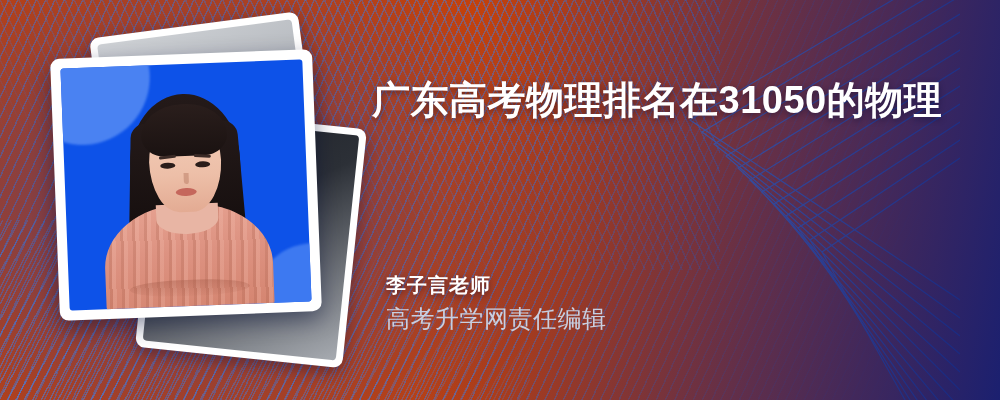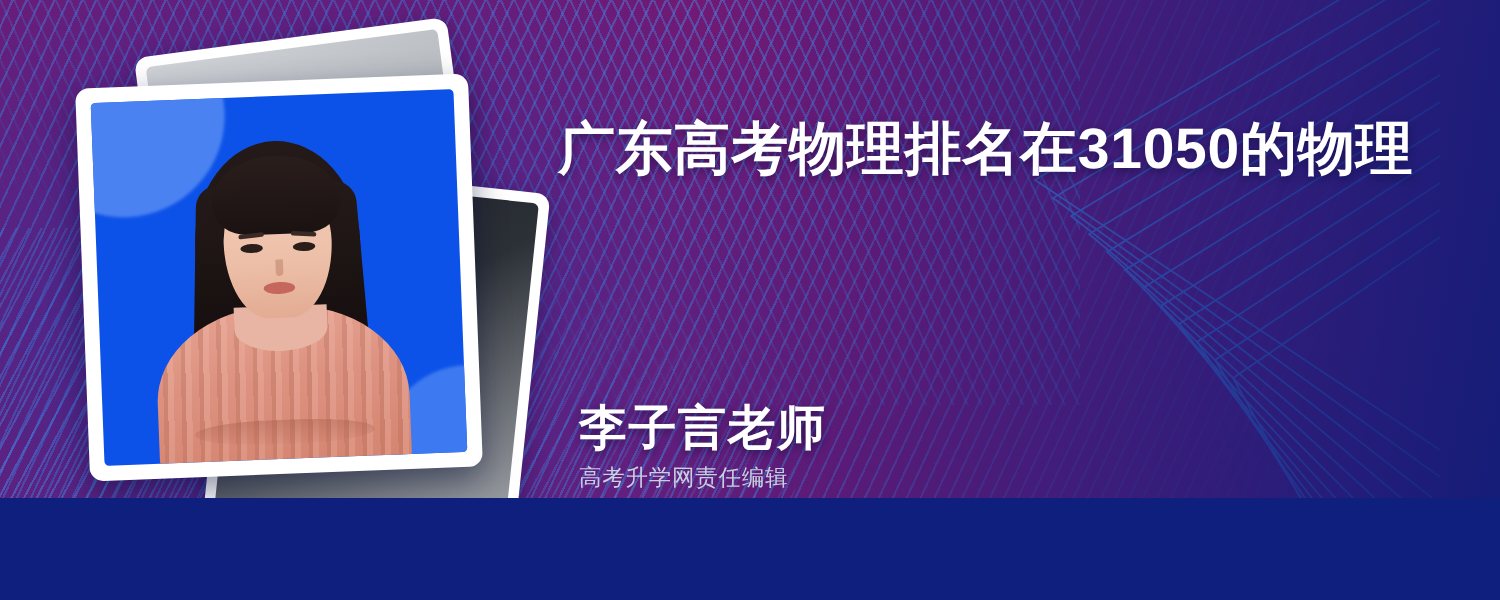--- a/index.html
+++ b/index.html
@@ -7,23 +7,23 @@
     padding: 0;
     background: #0e1f7e;
   }
   body {
     font-family: "Liberation Sans", "DejaVu Sans", sans-serif;
   }
 
   #banner {
     position: relative;
     width: 1000px;
-    height: 332px;
+    height: 400px;
     overflow: hidden;
-    background: #701a75;
+    background: #c2410c;
   }
 
   
   .bg-layer {
     position: absolute;
     pointer-events: none;
   }
 
   
   .bg-hatch-right {
@@ -330,29 +330,29 @@
     text-shadow: 0 2px 6px rgba(2, 8, 45, 0.45);
   }
 
   .byline {
     position: absolute;
     top: 268px;
     left: 14px;
   }
   .byline-name {
     color: #ffffff;
-    font-size: 32px;
+    font-size: 20px;
     font-weight: bold;
     line-height: 34px;
     letter-spacing: 1px;
     text-shadow: 0 2px 6px rgba(2, 8, 45, 0.5);
   }
   .byline-role {
     color: #c8cfe0;
-    font-size: 15px;
+    font-size: 24px;
     font-weight: normal;
     line-height: 30px;
     letter-spacing: 0.5px;
     margin-top: 2px;
   }
 </style>
 </head>
 <body>
 
 <div id="banner">

